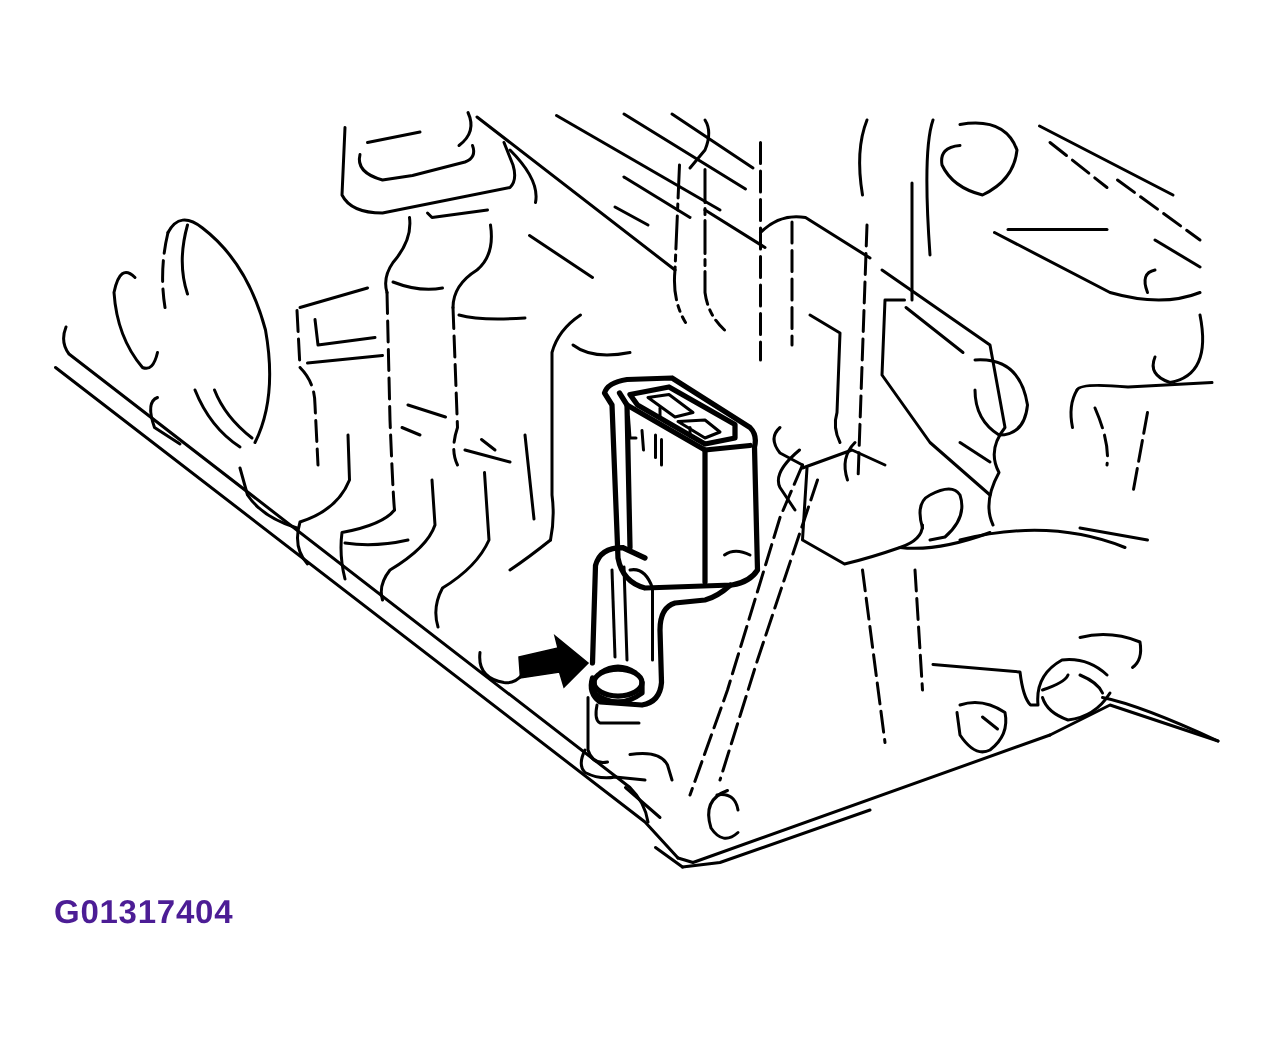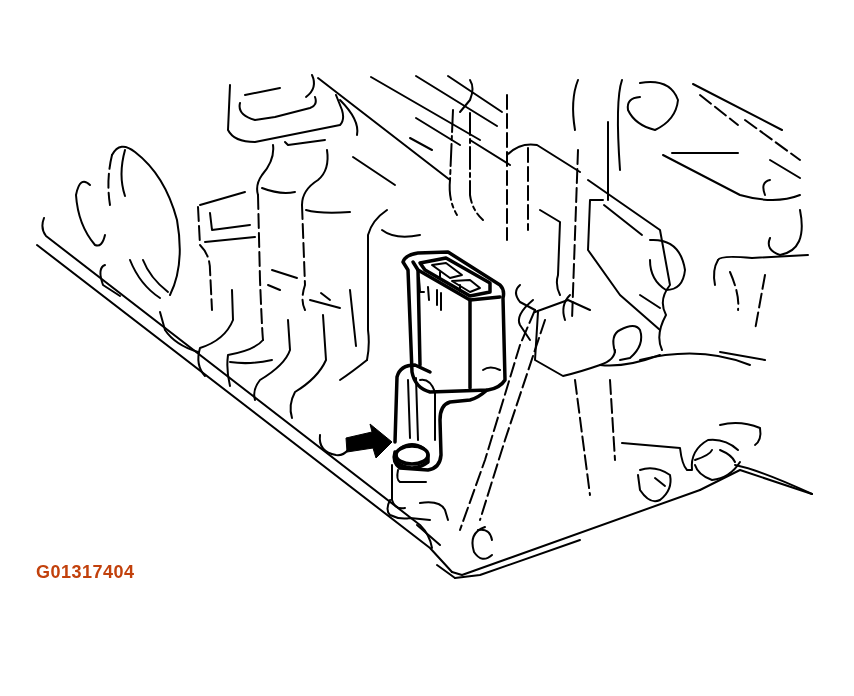--- a/index.html
+++ b/index.html
@@ -27,25 +27,25 @@
       stroke-width: 2;
       stroke-linecap: round;
       stroke-linejoin: round;
     }
     #illustration .thk { stroke-width: 3.5; }
     #illustration .dsh { stroke-dasharray: 14 5; }
     #illustration .dsh2 { stroke-dasharray: 22 4 4 4; }
     .figure-id {
       position: absolute;
       left: 36px;
-      top: 563px;
-      font-size: 18px;
+      top: 597px;
+      font-size: 22px;
       font-weight: bold;
       letter-spacing: 0.5px;
-      color: #c2410c;
+      color: #4c1d95;
       line-height: 1;
     }
   </style>
 </head>
 <body>
 
 <svg id="illustration" viewBox="0 0 854 696" xmlns="http://www.w3.org/2000/svg">
 
   <g>
     <path class="ln" d="M37 245 L430 548 L452 572"></path>

